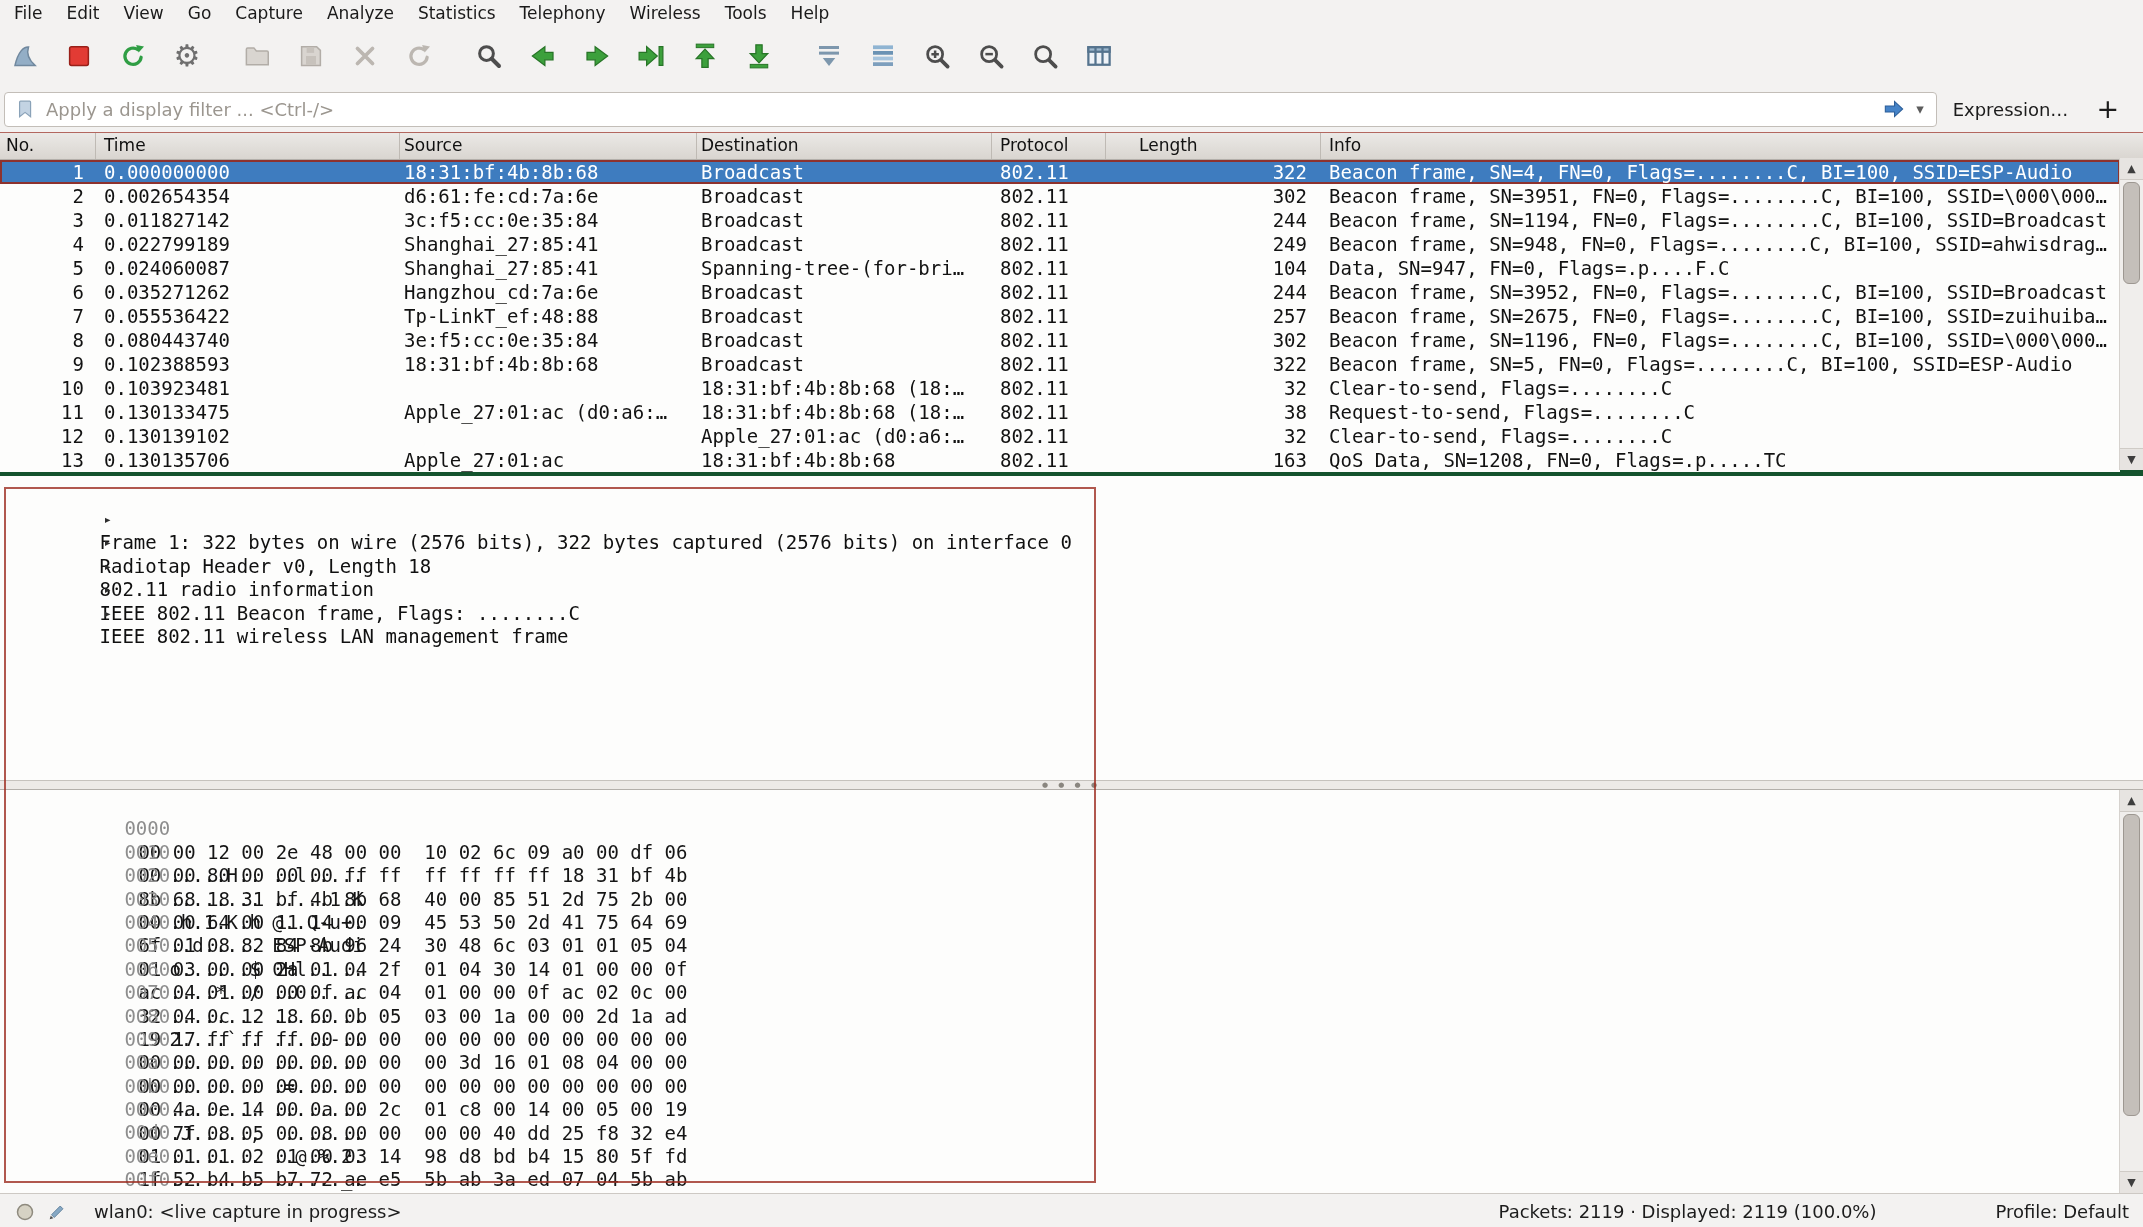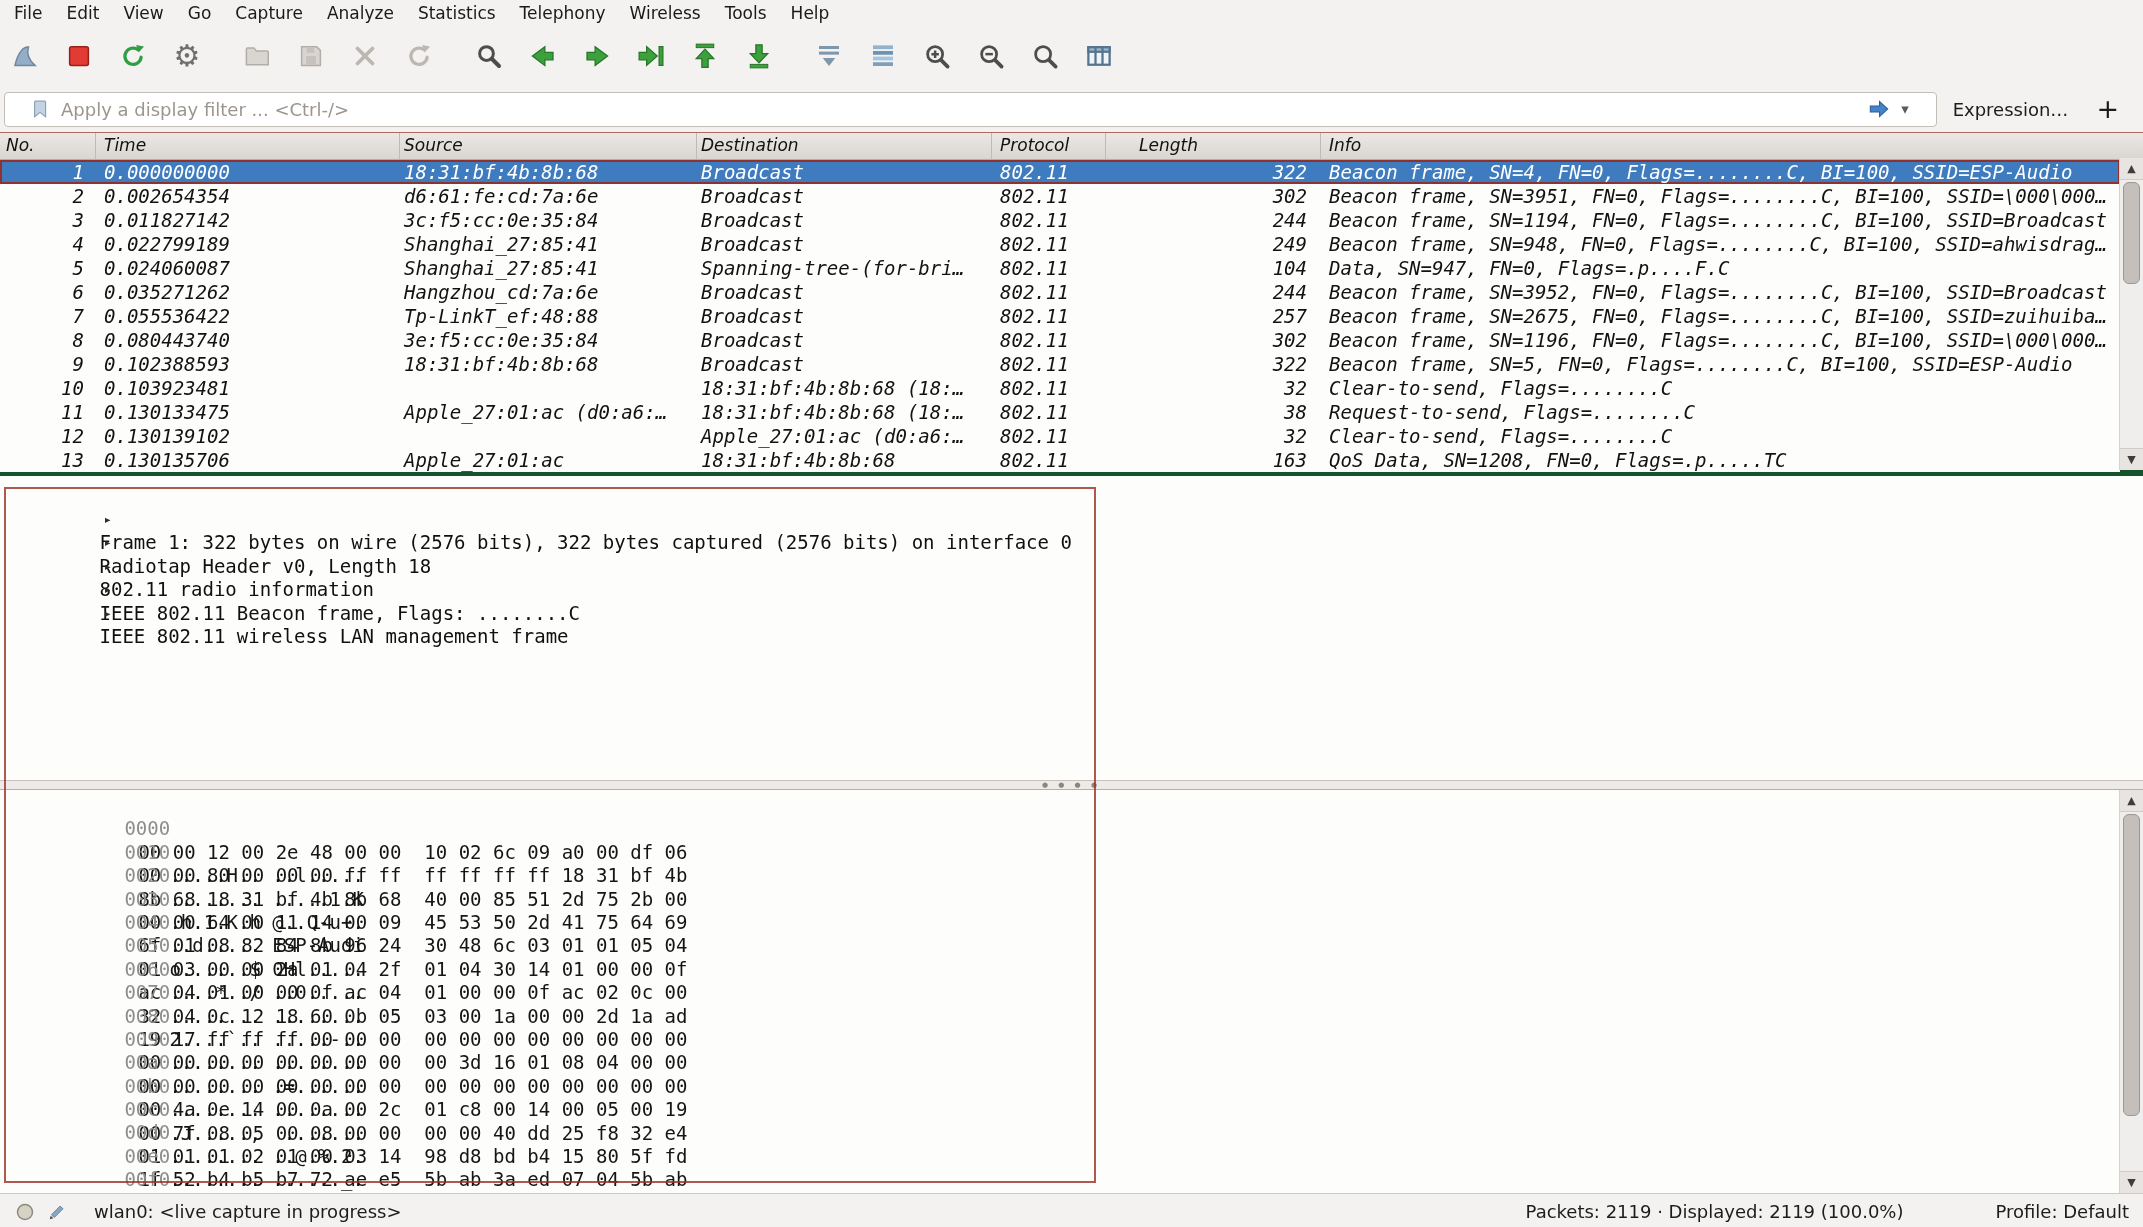--- a/index.html
+++ b/index.html
@@ -13,30 +13,30 @@
   
   .toolbar{height:60px;display:flex;align-items:center;background:#f3f2f1;padding-left:4px;}
   .tb-group{display:flex;gap:12px;margin-right:28px;}
   .tb-btn{width:42px;height:42px;display:flex;align-items:center;justify-content:center;border-radius:4px;}
   .tb-btn svg{display:block;}
   .gear-glyph{font-size:30px;line-height:1;color:#6f6f6f;}
 
   
   .filterbar{height:46px;display:flex;align-items:center;background:#f3f2f1;padding:0 12px 0 4px;gap:16px;}
   .filter-field{flex:1;height:33px;background:#ffffff;border:1px solid #c3beb8;border-radius:4px;
-                display:flex;align-items:center;padding:0 25px;gap:7px;}
+                display:flex;align-items:center;padding:0 10px;gap:7px;}
   .filter-input{flex:1;border:none;outline:none;background:transparent;font-size:18px;color:#222;
                 font-family:"DejaVu Sans","Liberation Sans",sans-serif;}
   .filter-input::placeholder{color:#9b968f;}
   .caret{font-size:15px;color:#5c5c5c;padding:0 2px;}
   .expr-label{font-size:18px;color:#1c1c1c;white-space:nowrap;}
   .add-btn{font-size:27px;color:#1c1c1c;padding:0 12px 2px 12px;}
 
   
-  .plist{position:relative;height:338px;background:#c2410c;font-style:italic;}
+  .plist{position:relative;height:338px;background:#c2410c;}
   .plist-header{height:26px;display:flex;background:linear-gradient(#ebe9e6,#d9d5d0);
                 border-top:1px solid rgba(158,44,34,.65);border-bottom:1px solid #b3afaa;
                 font-size:17px;color:#111;}
   .hcell{box-sizing:border-box;border-right:1px solid #bfbab4;padding:0 0 0 6px;line-height:25px;
          overflow:hidden;white-space:nowrap;}
   .plist-rows{height:312px;margin-right:23px;overflow:hidden;background:#fdfdfc;
               font-family:"DejaVu Sans Mono","Liberation Mono",monospace;font-size:19px;}
   .prow{height:24px;line-height:24px;display:flex;color:#121212;cursor:default;}
   .prow.selected{background:var(--selection_blue,#3e7cbf);color:#ffffff;
                  box-shadow:inset 0 0 0 2px rgba(150,42,30,.9);}
@@ -80,21 +80,21 @@
   .hoff{display:inline-block;width:52px;color:#8d8d8d;}
   .hbytes{margin-left:14px;}
   .hascii{margin-left:45px;}
 
   
   .statusbar{height:36px;box-sizing:border-box;display:flex;align-items:center;background:#f3f2f1;
              border-top:1px solid #cdc9c4;padding:0 14px;font-size:18px;color:#1c1c1c;}
   .sb-icon{display:flex;align-items:center;margin-right:10px;}
   .capture-status{margin-left:16px;white-space:nowrap;}
   .packets-summary{margin-left:auto;white-space:nowrap;}
-  .profile{margin-left:92px;white-space:nowrap;}
+  .profile{margin-left:119px;white-space:nowrap;}
 
   
   .annotation-rect{position:absolute;left:4px;top:487px;width:1088px;height:692px;
                    border:2px solid var(--annotation_red,#9e2e22);opacity:.8;pointer-events:none;z-index:30;}
 </style>
 </head>
 <body>
 
 <div class="app">
 

